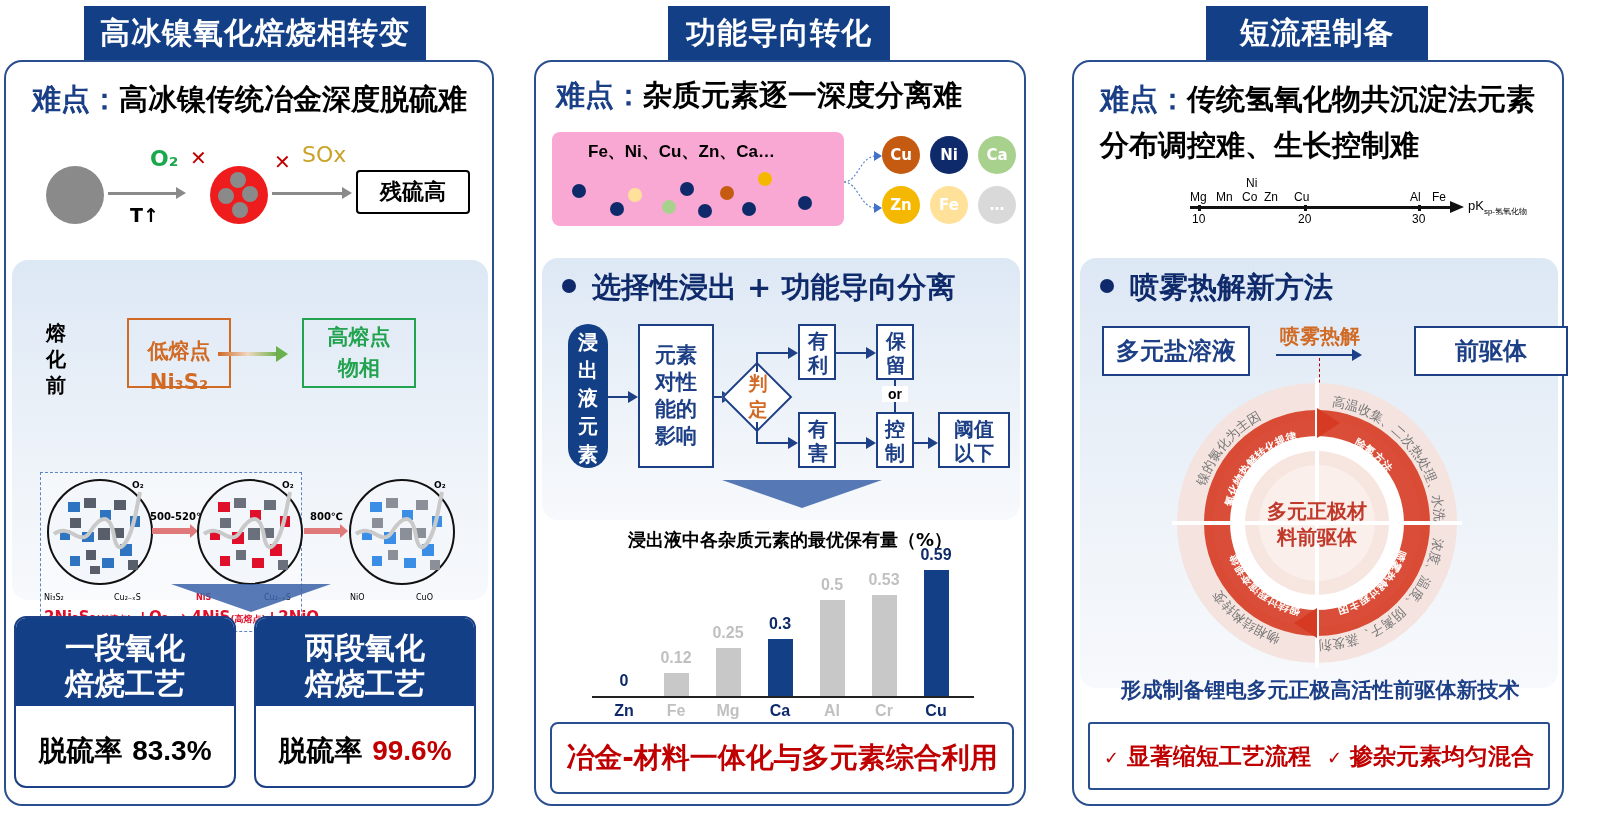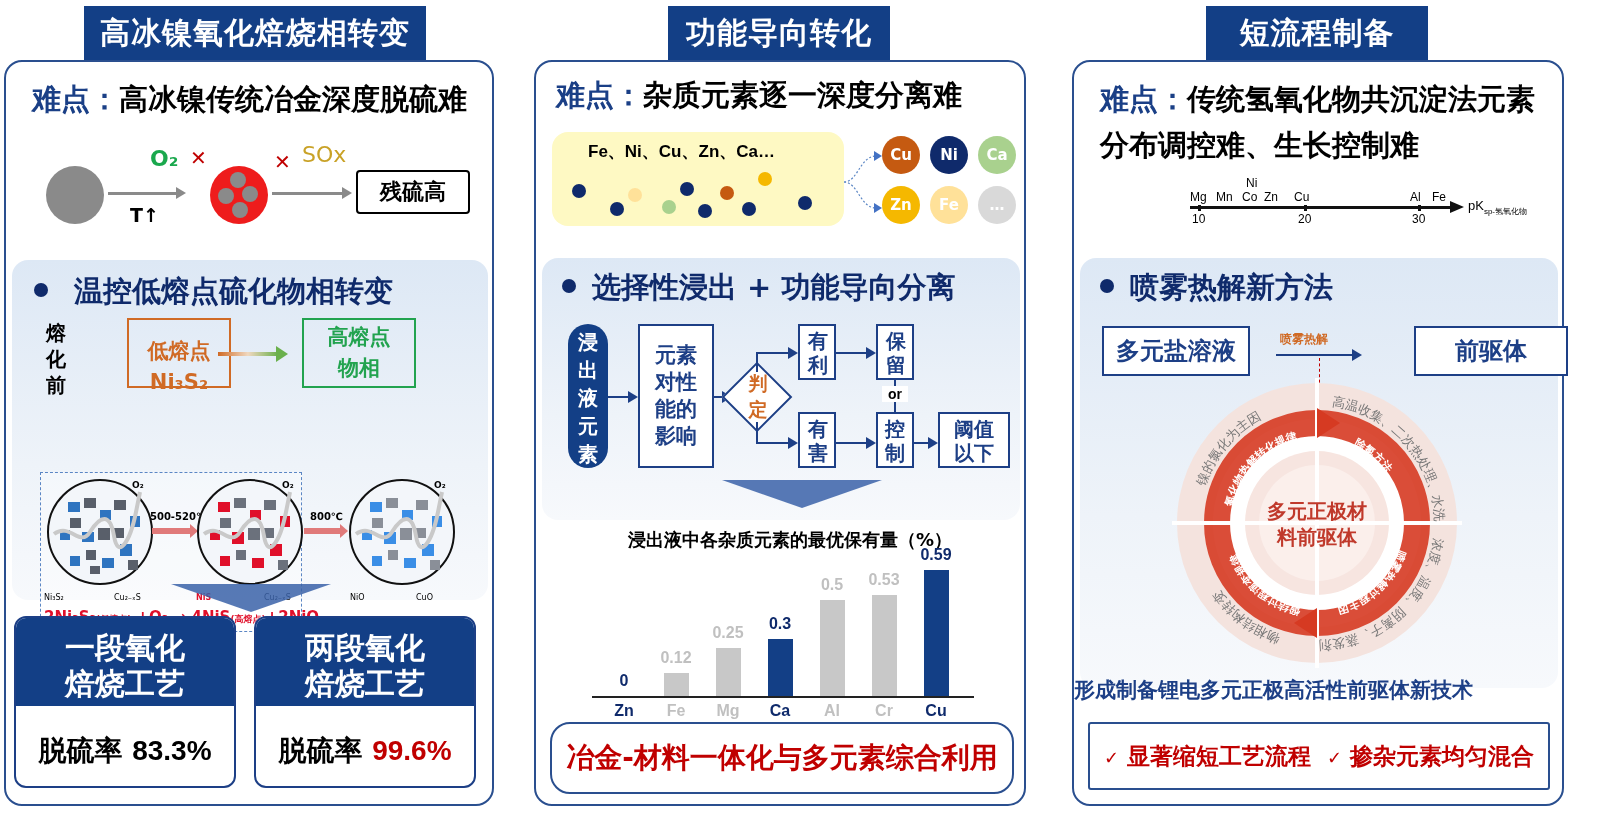--- a/index.html
+++ b/index.html
@@ -58,23 +58,20 @@
       <div class="abs" style="left:22px;top:36px;width:16px;height:16px;border-radius:50%;background:#8a8a8a;"></div>
     </div>
     <div class="abs" style="left:268px;top:8px;font-size:20px;color:#c00000;font-weight:bold;">✕</div>
     <div class="abs" style="left:296px;top:0px;font-size:22px;color:#c9a227;">SOx</div>
     <div class="abs" style="left:266px;top:50px;width:72px;height:3px;background:#8a8a8a;"></div>
     <div class="abs" style="left:336px;top:45px;border-left:10px solid #8a8a8a;border-top:6px solid transparent;border-bottom:6px solid transparent;"></div>
     <div class="abs" style="left:350px;top:28px;width:114px;height:44px;border:2px solid #000;border-radius:4px;font-size:22px;font-weight:bold;text-align:center;line-height:40px;">残硫高</div>
   </div>
 
   <div class="subpanel" style="left:6px;top:198px;width:476px;height:340px;">
-    <div class="bullet-title" style="left:22px;top:12px;">
-      <span class="bullet-dot"></span><span>温控低熔点硫化物相转变</span>
-    </div>
     <div class="abs" style="left:34px;top:60px;width:22px;font-size:20px;font-weight:bold;line-height:26px;">熔化前</div>
     <div class="abs" style="left:84px;top:58px;width:104px;height:70px;border:2px solid #d06a25;color:#d06a25;font-weight:bold;font-size:21px;text-align:center;line-height:31px;padding-top:16px;margin-left:31px;">
       <div>低熔点</div>
       <div>Ni₃S₂</div>
     </div>
     <div class="abs" style="left:206px;top:92px;width:60px;height:4px;background:linear-gradient(90deg,#d06a25,#f0d8c0,#6ab04c);"></div>
     <div class="abs" style="left:264px;top:86px;border-left:12px solid #6ab04c;border-top:8px solid transparent;border-bottom:8px solid transparent;"></div>
     <div class="abs" style="left:290px;top:58px;width:114px;height:70px;border:2px solid #22a34f;color:#22a34f;font-weight:bold;font-size:21px;text-align:center;line-height:31px;padding-top:2px;">
       <div>高熔点</div>
       <div>物相</div>
@@ -190,21 +187,21 @@
       </div>
     <div class="bd"><span>脱硫率</span> <span style="color:#c00000;font-family:'Liberation Sans',sans-serif;">99.6%</span></div>
   </div>
 </div>
 
 <div class="title-tab" style="left:668px;width:222px;">功能导向转化</div>
 <div class="panel" style="left:534px;top:60px;width:492px;height:746px;">
   <div class="difficulty" style="left:20px;top:12px;">
     <span class="lbl">难点：</span><span>杂质元素逐一深度分离难</span>
   </div>
-  <div class="abs" style="left:16px;top:70px;width:292px;height:94px;background:#fef9c3;border-radius:16px;">
+  <div class="abs" style="left:16px;top:70px;width:292px;height:94px;background:#f9a8d4;border-radius:8px;">
     <div class="abs" style="left:36px;top:8px;font-size:17px;font-weight:bold;font-family:'Liberation Sans',sans-serif;">Fe、Ni、Cu、Zn、Ca…</div>
     <div class="dot" style="left:20px;top:52px;background:#0f2a6b;"></div>
     <div class="dot" style="left:58px;top:70px;background:#0f2a6b;"></div>
     <div class="dot" style="left:76px;top:56px;background:#ffe199;"></div>
     <div class="dot" style="left:110px;top:68px;background:#a9d18e;"></div>
     <div class="dot" style="left:128px;top:50px;background:#0f2a6b;"></div>
     <div class="dot" style="left:146px;top:72px;background:#0f2a6b;"></div>
     <div class="dot" style="left:168px;top:54px;background:#c55a11;"></div>
     <div class="dot" style="left:190px;top:70px;background:#0f2a6b;"></div>
     <div class="dot" style="left:206px;top:40px;background:#f5b800;"></div>
@@ -279,21 +276,21 @@
       <div class="chart-val" style="left: 158px; top: 93px; color: rgb(15, 42, 107); font-family: &quot;Liberation Sans&quot;, sans-serif;">0.3</div>
       <div class="chart-cat" style="left: 158px; top: 180px; color: rgb(15, 42, 107); font-family: &quot;Liberation Sans&quot;, sans-serif;">Ca</div>
       <div class="chart-val" style="left: 210px; top: 54px; color: rgb(192, 192, 192); font-family: &quot;Liberation Sans&quot;, sans-serif;">0.5</div>
       <div class="chart-cat" style="left: 210px; top: 180px; color: rgb(192, 192, 192); font-family: &quot;Liberation Sans&quot;, sans-serif;">Al</div>
       <div class="chart-val" style="left: 262px; top: 49px; color: rgb(192, 192, 192); font-family: &quot;Liberation Sans&quot;, sans-serif;">0.53</div>
       <div class="chart-cat" style="left: 262px; top: 180px; color: rgb(192, 192, 192); font-family: &quot;Liberation Sans&quot;, sans-serif;">Cr</div>
       <div class="chart-val" style="left: 314px; top: 24px; color: rgb(15, 42, 107); font-family: &quot;Liberation Sans&quot;, sans-serif;">0.59</div>
       <div class="chart-cat" style="left: 314px; top: 180px; color: rgb(15, 42, 107); font-family: &quot;Liberation Sans&quot;, sans-serif;">Cu</div>
     </div>
 
-  <div class="abs" style="left:14px;top:660px;width:464px;height:72px;border:2px solid #2a4f8f;border-radius:20px;color:#c00000;font-size:28px;font-weight:bold;text-align:center;line-height:68px;">冶金-材料一体化与多元素综合利用</div>
+  <div class="abs" style="left:14px;top:660px;width:464px;height:72px;border:2px solid #2a4f8f;border-radius:8px;color:#c00000;font-size:28px;font-weight:bold;text-align:center;line-height:68px;">冶金-材料一体化与多元素综合利用</div>
 </div>
 
 <div class="title-tab" style="left:1206px;width:222px;">短流程制备</div>
 <div class="panel" style="left:1072px;top:60px;width:492px;height:746px;">
   <div class="difficulty" style="left:26px;top:62px;">分布调控难、生长控制难</div>
   <div class="difficulty" style="left:26px;top:16px;">
     <span class="lbl">难点：</span><span>传统氢氧化物共沉淀法元素</span>
   </div>
 
   <div class="abs" style="left:110px;top:110px;width:360px;height:60px;font-family:'Liberation Sans',sans-serif;">
@@ -314,21 +311,21 @@
     <div class="abs" style="left:226px;top:18px;font-size:12px;">Al</div>
     <div class="abs" style="left:248px;top:18px;font-size:12px;">Fe</div>
     <div class="abs" style="left:284px;top:26px;font-size:13px;white-space:nowrap;"><span>pK</span><sub style="font-size:8px;">sp-氢氧化物</sub></div>
   </div>
 
   <div class="subpanel" style="left:6px;top:196px;width:478px;height:430px;">
     <div class="bullet-title" style="left:20px;top:10px;">
       <span class="bullet-dot" style="margin-right:16px;"></span><span>喷雾热解新方法</span>
     </div>
     <div class="abs" style="left:22px;top:68px;width:148px;height:50px;border:2px solid #1d3f86;background:#fff;color:#1d3f86;font-size:24px;font-weight:bold;text-align:center;line-height:46px;">多元盐溶液</div>
-    <div class="abs" style="left:200px;top:73px;font-size:12px;font-weight:bold;color:#d06a25;">喷雾热解</div>
+    <div class="abs" style="left:200px;top:65px;font-size:20px;font-weight:bold;color:#d06a25;">喷雾热解</div>
     <div class="arrow-h" style="left:196px;top:96px;width:84px;height:1.5px;background:#1d3f86;"></div>
     <div class="abs" style="left:239px;top:100px;width:0;height:30px;border-left:1px dashed #c00000;"></div>
     <div class="abs" style="left:310px;top:68px;width:154px;height:50px;border:2px solid #1d3f86;background:#fff;color:#1d3f86;font-size:24px;font-weight:bold;text-align:center;line-height:46px;margin-left:24px;">前驱体</div>
 
     <svg class="abs" style="left:92px;top:120px;" width="290" height="290" viewBox="0 0 290 290">
       <defs>
         <path id="outerArc" d="M 145 145 m -118 0 a 118 118 0 1 1 236 0 a 118 118 0 1 1 -236 0"></path>
         <path id="innerArc" d="M 145 145 m -86 0 a 86 86 0 1 1 172 0 a 86 86 0 1 1 -172 0"></path>
       </defs>
       <circle cx="145" cy="145" r="140" fill="#f4e3de"></circle>
@@ -346,20 +343,20 @@
       <text font-size="11" fill="#fff" font-weight="bold"><textPath href="#innerArc" startOffset="32%">除氯方法</textPath></text>
       <text font-size="11" fill="#fff" font-weight="bold"><textPath href="#innerArc" startOffset="55%">喷雾热解过程主因</textPath></text>
       <text font-size="11" fill="#fff" font-weight="bold"><textPath href="#innerArc" startOffset="78%">煅结过程演变规律</textPath></text>
       <text class="ring-text"><textPath href="#outerArc" startOffset="5%">镍的氯化为主因</textPath></text>
       <text class="ring-text"><textPath href="#outerArc" startOffset="27%">高温收集、二次热处理、水洗</textPath></text>
       <text class="ring-text"><textPath href="#outerArc" startOffset="52%">浓度、温度、阴离子、蒸发剂</textPath></text>
       <text class="ring-text"><textPath href="#outerArc" startOffset="80%">物相结构转变</textPath></text>
     </svg>
   </div>
 
-  <div class="abs" style="left:0;top:614px;width:492px;text-align:left;font-size:21px;font-weight:bold;color:#1d3f86;">形成制备锂电多元正极高活性前驱体新技术</div>
+  <div class="abs" style="left:0;top:614px;width:492px;text-align:center;font-size:21px;font-weight:bold;color:#1d3f86;">形成制备锂电多元正极高活性前驱体新技术</div>
   <div class="abs" style="left:14px;top:660px;width:462px;height:68px;border:2px solid #2a4f8f;border-radius:3px;color:#c00000;font-size:23px;font-weight:bold;line-height:64px;text-align:center;white-space:nowrap;">
     <span style="font-size:18px;">✓</span>
     <span>显著缩短工艺流程</span>&nbsp;
     <span style="font-size:18px;">✓</span>
     <span>掺杂元素均匀混合</span>
   </div>
 </div>
 
 </body></html>

